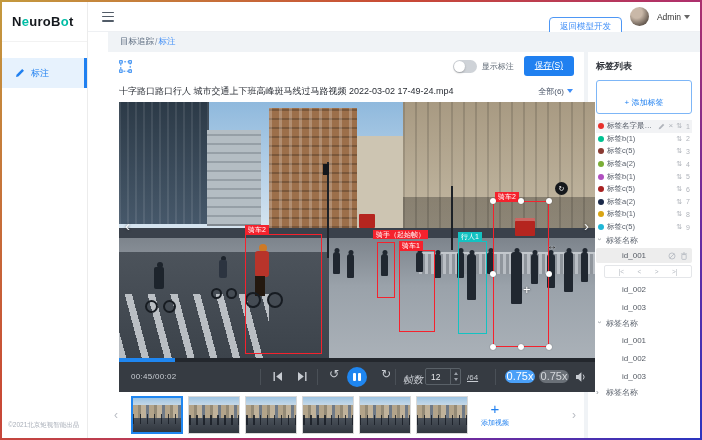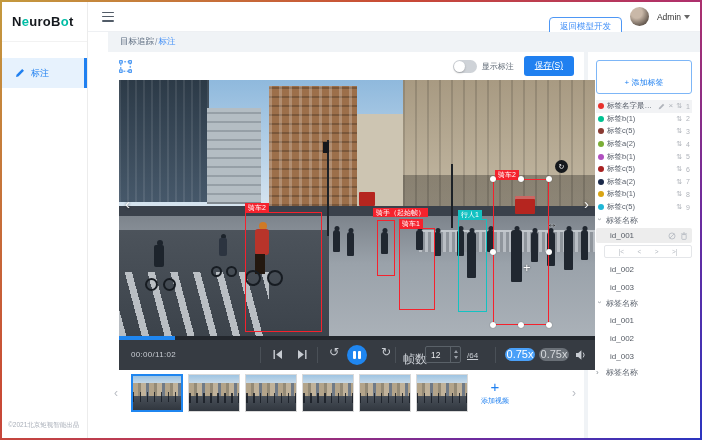--- a/index.html
+++ b/index.html
@@ -60,21 +60,21 @@
   
   .progress{margin-left:11px;width:476px;height:4px;background:#23272d;position:relative;flex:none;cursor:pointer;}
   .progress .fill{position:absolute;left:0;top:0;height:100%;width:56px;background:#1f86f0;}
   .controls{margin-left:11px;width:476px;height:30px;background:#363b42;position:relative;flex:none;color:#c8ccd2;}
   .ctrl-sep{position:absolute;top:7px;width:1px;height:16px;background:#4a5057;}
   .ctime{position:absolute;left:12px;top:10px;font-size:8px;letter-spacing:.3px;}
   .cbtn{position:absolute;cursor:pointer;}
   .rot{font-size:12px;color:#c8ccd2;top:6px;line-height:1;}
   .pause{left:228px;top:5px;width:20px;height:20px;border-radius:50%;background:#1f86f0;display:flex;align-items:center;justify-content:center;gap:2.5px;}
   .pause i{display:block;width:2.5px;height:8px;background:#fff;border-radius:1px;}
-  .flabel{position:absolute;left:284px;top:11px;font-size:12px;}
+  .flabel{position:absolute;left:284px;top:11px;font-size:10px;font-style:italic;}
   .finput{position:absolute;left:306px;top:6px;width:36px;height:17px;border:1px solid #5a6168;border-radius:2px;}
   .finput .fval{position:absolute;left:5px;top:3px;font-size:8.5px;color:#e8eaec;}
   .finput .steps{position:absolute;right:0;top:0;width:10px;height:100%;border-left:1px solid #5a6168;display:flex;flex-direction:column;align-items:center;justify-content:space-evenly;}
   .tri-up{width:0;height:0;border-left:2.5px solid transparent;border-right:2.5px solid transparent;border-bottom:3.5px solid #9aa0a8;}
   .tri-dn{width:0;height:0;border-left:2.5px solid transparent;border-right:2.5px solid transparent;border-top:3.5px solid #9aa0a8;}
   .ftotal{position:absolute;left:348px;top:11px;font-size:8px;text-decoration:underline;}
   .pill{position:absolute;top:8px;width:30px;height:13px;border-radius:7px;font-size:11px;line-height:13px;text-align:center;cursor:pointer;}
   .pill.on{left:386px;background:#4aa0f8;color:#fff;}
   .pill.off{left:420px;background:#6a7077;color:#d5d8dc;}
 
@@ -100,21 +100,21 @@
   .tag-row.sel{background:#f2f3f5;}
   .dot{width:6px;height:6px;border-radius:50%;flex:none;}
   .tag-name{flex:1;white-space:nowrap;overflow:hidden;text-overflow:ellipsis;min-width:0;}
   .ticon{color:#b0b4bb;font-size:8px;line-height:1;flex:none;cursor:pointer;}
   .sort{color:#b0b4bb;font-size:7px;flex:none;cursor:pointer;}
   .ord{color:#b0b4bb;font-size:7px;width:5px;text-align:right;flex:none;}
   .res-title{font-size:9px;font-weight:bold;color:#2f333a;margin:20px 0 5px 0;}
   .grp-head{height:15px;display:flex;align-items:center;gap:4px;font-size:8px;color:#5a616c;cursor:pointer;}
   .caret{display:inline-block;font-size:8px;color:#8a9097;transform:rotate(90deg);width:6px;line-height:1;}
   .caret.closed{transform:none;}
-  .id-row{height:18px;display:flex;align-items:center;padding-left:14px;font-size:8px;color:#555b64;cursor:pointer;}
+  .id-row{height:18px;display:flex;align-items:center;padding-left:26px;font-size:8px;color:#555b64;cursor:pointer;}
   .id-row.sel{height:15px;background:#ededed;border-radius:2px;padding-right:4px;margin-bottom:2px;}
   .id-row.sel .icons{margin-left:auto;display:flex;gap:4px;align-items:center;}
   .pager{margin-left:8px;width:88px;height:13px;border:1px solid #e4e6e9;border-radius:2px;display:flex;align-items:center;justify-content:space-evenly;font-size:6.5px;color:#b4b9c0;margin-bottom:2px;}
   .pager span{cursor:pointer;}
 </style>
 </head>
 <body>
 
 <div class="frame">
 <div class="app">
@@ -176,20 +176,27 @@
                   <rect x="11.6" y="11.6" width="2.6" height="2.6" fill="#fff" stroke="#2080f0"></rect>
                 </svg>
             <div class="spacer"></div>
             <div class="toggle">
                   <div class="knob"></div>
                 </div>
             <span class="toggle-label">显示标注</span>
             <button class="save-btn">保存(S)</button>
           </div>
 
+          <div class="title-row">
+            <span class="vid-title">十字路口路口行人 城市交通上下班高峰斑马线过马路视频 2022-03-02 17-49-24.mp4</span>
+            <div class="filter">
+                  <span>全部(6)</span>
+                  <span class="caret-down"></span>
+                </div>
+          </div>
 
           <div class="video-wrap">
 
             <div class="abs" style="left:0;top:0;width:90px;height:122px;background:linear-gradient(#2c3a47,#46586a);"></div>
             <div class="abs" style="left:0;top:0;width:90px;height:122px;background:repeating-linear-gradient(90deg,rgba(255,255,255,.09) 0 2px,rgba(0,0,0,0) 2px 8px);"></div>
             <div class="abs" style="left:88px;top:28px;width:54px;height:96px;background:#b4bdc3;box-shadow:inset 0 -2px 0 rgba(0,0,0,.15);"></div>
             <div class="abs" style="left:88px;top:28px;width:54px;height:96px;background:repeating-linear-gradient(0deg,rgba(60,70,80,.25) 0 2px,rgba(0,0,0,0) 2px 9px);"></div>
             <div class="abs" style="left:150px;top:6px;width:88px;height:120px;background:#9c6f4a;"></div>
             <div class="abs" style="left:150px;top:6px;width:88px;height:120px;background:repeating-linear-gradient(90deg,rgba(255,255,255,.22) 0 3px,rgba(0,0,0,0) 3px 10px),repeating-linear-gradient(0deg,rgba(0,0,0,.22) 0 2px,rgba(0,0,0,0) 2px 9px);"></div>
             <div class="abs" style="left:238px;top:34px;width:46px;height:92px;background:#cdc5b2;"></div>
@@ -268,21 +275,21 @@
 
             <div class="vid-chev" style="left:6px;">‹</div>
             <div class="vid-chev" style="right:6px;">›</div>
           </div>
 
           <div class="progress">
                 <div class="fill"></div>
               </div>
 
           <div class="controls">
-            <span class="ctime">00:00/11:02</span>
+            <span class="ctime">00:45/00:02</span>
             <div class="ctrl-sep" style="left:141px;"></div>
             <svg class="cbtn" style="left:154px;top:10px;" width="10" height="9" viewBox="0 0 10 9">
                   <rect x="0.5" y="0" width="1.4" height="9" fill="#c8ccd2"></rect>
                   <path d="M9 0 L3.2 4.5 L9 9z" fill="#c8ccd2"></path>
                 </svg>
             <svg class="cbtn" style="left:178px;top:10px;" width="10" height="9" viewBox="0 0 10 9">
                   <rect x="8.1" y="0" width="1.4" height="9" fill="#c8ccd2"></rect>
                   <path d="M1 0 L6.8 4.5 L1 9z" fill="#c8ccd2"></path>
                 </svg>
             <div class="ctrl-sep" style="left:198px;"></div>
@@ -335,20 +342,21 @@
               <div class="add-tile">
                 <div class="plus">+</div>
                 <div class="lbl">添加视频</div>
               </div>
             </div>
             <div class="strip-chev" style="margin-left:auto;margin-right:8px;">›</div>
           </div>
         </div>
 
         <div class="right-card">
+          <div class="panel-title">标签列表</div>
           <button class="add-label-btn">+ 添加标签</button>
 
           <div class="tag-row sel">
             <span class="dot" style="background: rgb(232, 49, 44);"></span>
             <span class="tag-name">标签名字最长数...</span>
             <svg class="ticon" width="7" height="7" viewBox="0 0 12 12">
                   <path d="M8.6 1.2l2.2 2.2-6.8 6.8-2.8.6.6-2.8z" fill="#b0b4bb"></path>
                 </svg>
             <span class="ticon">×</span>
             <span class="sort">⇅</span>

